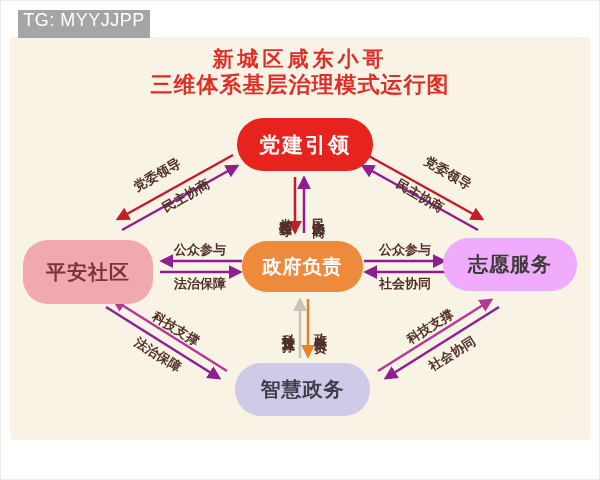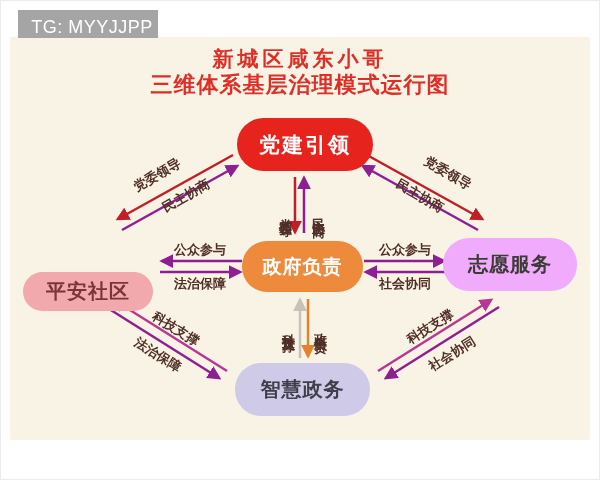--- a/index.html
+++ b/index.html
@@ -12,38 +12,38 @@
     position:absolute;inset:0;box-shadow:inset 0 0 0 1px #ececec;
   }
   
   .canvas{
     position:absolute;left:10px;top:37px;width:580px;height:403px;
     background:#f8f3e4;border-radius:2px;
   }
   
   .wm{
     position:absolute;background:#a5a5a5;color:#ffffff;
-    display:flex;align-items:flex-end;justify-content:center;padding-left:8px;
+    display:flex;align-items:flex-start;justify-content:center;
   }
   .wm-top{left:18px;top:10px;width:132px;height:28px;font-size:18px;letter-spacing:.5px;}
   .wm-bottom{left:398px;top:443px;width:182px;height:29px;font-size:17px;background:#9a9a9a;}
   
   .title{
     position:absolute;left:0;width:600px;text-align:center;
     color:#dd2f27;font-weight:bold;
   }
   .title-1{top:45px;font-size:21px;letter-spacing:4px;}
   .title-2{top:70px;font-size:22px;letter-spacing:1px;}
   
   .node{
     position:absolute;display:flex;align-items:center;justify-content:center;
     font-weight:bold;border-radius:28px;
   }
   .node-party{left:237px;top:118px;width:136px;height:53px;background:#e6231d;color:#fff;font-size:21px;letter-spacing:2px;}
-  .node-community{left:23px;top:240px;width:130px;height:39px;background:#f1a9ad;color:#7c333b;font-size:20px;letter-spacing:1px;border-radius:25px;margin-top:32px;}
+  .node-community{left:23px;top:240px;width:130px;height:64px;background:#f1a9ad;color:#7c333b;font-size:20px;letter-spacing:1px;border-radius:25px;}
   .node-livelihood{left:242px;top:241px;width:121px;height:51px;background:#ee8a3c;color:#fff;font-size:19px;letter-spacing:1px;border-radius:25px;}
   .node-volunteer{left:443px;top:238px;width:134px;height:53px;background:#f0abfc;color:#3c3c36;font-size:20px;letter-spacing:1px;border-radius:26px;}
   .node-egov{left:235px;top:363px;width:135px;height:53px;background:#d0cae9;color:#3f3e4a;font-size:20px;letter-spacing:1px;border-radius:26px;}
   
   svg.arrows{position:absolute;left:0;top:0;width:600px;height:480px;pointer-events:none;}
   
   .lbl{
     position:absolute;width:76px;text-align:center;
     font-size:13px;font-weight:bold;color:#4f2f28;line-height:1;
   }

